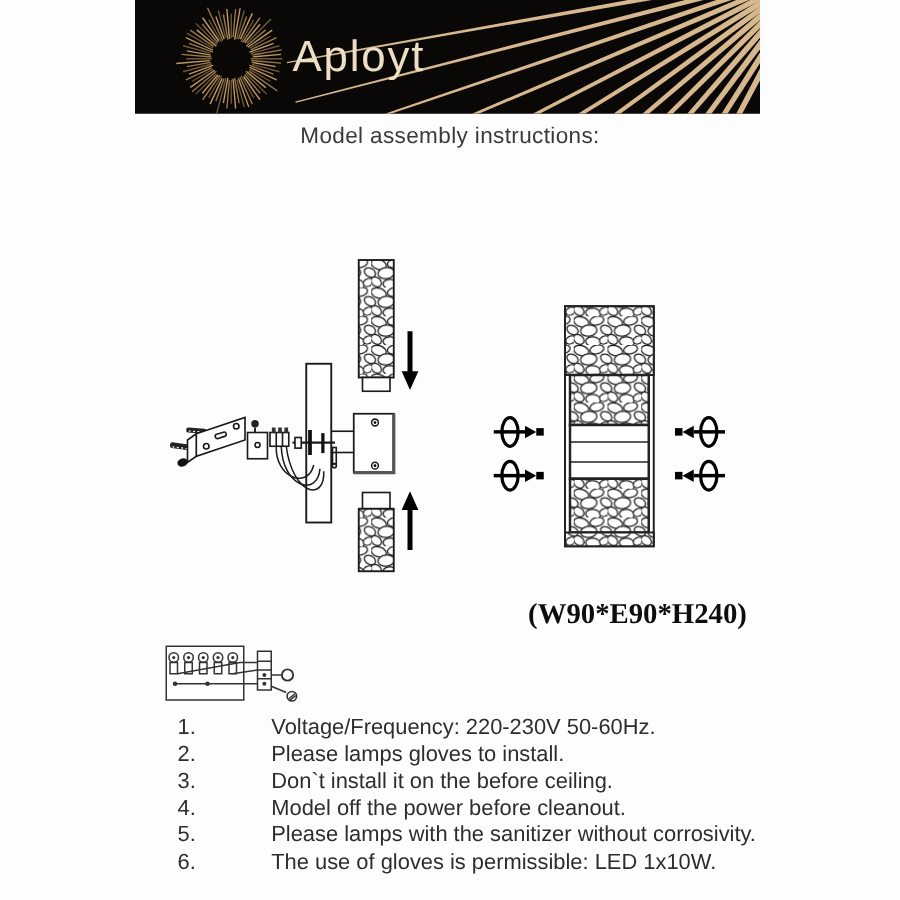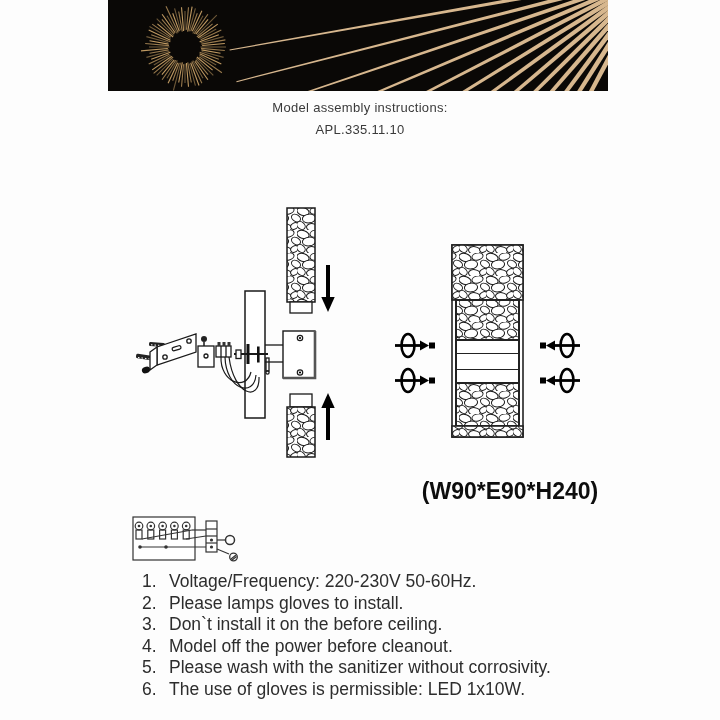--- a/index.html
+++ b/index.html
@@ -12,34 +12,34 @@
     position:absolute;left:108px;top:0;width:500px;height:91px;
     background:#0a0806;overflow:hidden;
   }
   .logo-svg{position:absolute;left:33px;top:3px;}
   .banner-rays-svg{position:absolute;left:0;top:0;}
   .brand{
     position:absolute;left:126px;top:0;height:91px;display:flex;align-items:center;
     font-size:35px;font-weight:400;letter-spacing:1.5px;color:#ecdfc4;
   }
   .title-block{position:absolute;top:97px;left:0;width:720px;text-align:center;color:#3a3a3a;}
-  .title-line{font-size:13px;line-height:22px;font-weight:500;letter-spacing:.3px;}
+  .title-line{font-size:18px;line-height:22px;font-weight:500;letter-spacing:.3px;}
   .art-svg{position:absolute;left:0;top:0;}
   .dim-label{
     position:absolute;top:478px;left:350px;width:320px;text-align:center;
-    font-family:Liberation Sans, sans-serif;font-size:23px;font-weight:600;color:#0d0d0d;
+    font-family:Liberation Serif, serif;font-size:23px;font-weight:600;color:#0d0d0d;
     letter-spacing:0;
   }
   .instructions{
     position:absolute;top:571px;left:142px;width:478px;
     list-style:none;margin:0;padding:0;
   }
   .instructions li{display:flex;font-size:17.5px;line-height:21.6px;color:#2d2d2d;font-weight:500;}
   .instructions .num{width:27px;flex:none;}
-  .instructions .txt{flex:1;}
+  .instructions .txt{flex:1;margin-left:48px;}
 </style>
 </head>
 <body>
 
 <div class="banner">
   <svg id="banner-rays" class="banner-rays-svg" width="500" height="91" viewBox="0 0 500 91">
       <polygon points="542.5,-26.3 547.5,-23.7 343.6,354.9 342.7,354.4" fill="#d7b78e"></polygon>
       <polygon points="542.7,-26.5 547.3,-23.5 315.5,338.6 314.6,338.1" fill="#d7b78e"></polygon>
       <polygon points="542.8,-26.6 547.2,-23.4 288.7,320.2 287.9,319.6" fill="#d7b78e"></polygon>
       <polygon points="543.0,-26.7 547.0,-23.3 263.3,299.9 262.6,299.2" fill="#d7b78e"></polygon>
@@ -120,25 +120,25 @@
       <line x1="56.2" y1="31.8" x2="75.8" y2="12.2" stroke="#c09a62" stroke-width="1.1" stroke-opacity="0.55"></line>
       <line x1="55.9" y1="34.0" x2="71.6" y2="20.9" stroke="#c09a62" stroke-width="1.1" stroke-opacity="0.78"></line>
       <line x1="57.2" y1="34.8" x2="76.8" y2="21.1" stroke="#c09a62" stroke-width="1.1" stroke-opacity="1.00"></line>
       <line x1="58.5" y1="35.6" x2="75.2" y2="26.0" stroke="#c09a62" stroke-width="1.1" stroke-opacity="0.55"></line>
       <line x1="59.7" y1="36.7" x2="80.3" y2="27.1" stroke="#c09a62" stroke-width="1.1" stroke-opacity="0.78"></line>
       <line x1="58.6" y1="38.7" x2="77.8" y2="31.7" stroke="#c09a62" stroke-width="1.1" stroke-opacity="1.00"></line>
       <line x1="59.6" y1="39.8" x2="82.6" y2="33.6" stroke="#c09a62" stroke-width="1.1" stroke-opacity="0.55"></line>
       <line x1="60.4" y1="41.1" x2="84.4" y2="36.9" stroke="#c09a62" stroke-width="1.1" stroke-opacity="0.78"></line>
       <line x1="61.2" y1="42.5" x2="83.8" y2="40.5" stroke="#c09a62" stroke-width="1.1" stroke-opacity="1.00"></line>
     </svg>
+  <div class="brand">Aployt</div>
 </div>
 
 <div class="title-block">
   <div class="title-line">Model assembly instructions:</div>
-  <div class="title-line">APL.335.11.10</div>
 </div>
 
 <svg class="art-svg" width="720" height="720" viewBox="0 0 720 720">
   <defs>
     <pattern id="pebbles" x="0" y="0" width="27" height="23" patternUnits="userSpaceOnUse">
       <rect width="27" height="23" fill="#fff"></rect>
       <g fill="#fff" stroke="#1a1a1a" stroke-width="1">
         <ellipse cx="6" cy="4.5" rx="6.2" ry="4" transform="rotate(18 6 4.5)"></ellipse>
         <ellipse cx="18.5" cy="3.5" rx="5.6" ry="3.5" transform="rotate(-14 18.5 3.5)"></ellipse>
         <ellipse cx="26" cy="11" rx="4.8" ry="3.4" transform="rotate(32 26 11)"></ellipse>
@@ -310,19 +310,19 @@
   <li>
     <span class="num">3.</span>
     <span class="txt">Don`t install it on the before ceiling.</span>
   </li>
   <li>
     <span class="num">4.</span>
     <span class="txt">Model off the power before cleanout.</span>
   </li>
   <li>
     <span class="num">5.</span>
-    <span class="txt">Please wash with the sanitizer without corrosivity.</span>
+    <span class="txt">Please lamps with the sanitizer without corrosivity.</span>
   </li>
   <li>
     <span class="num">6.</span>
     <span class="txt">The use of gloves is permissible: LED 1x10W.</span>
   </li>
 </ol>
 
 </body></html>

